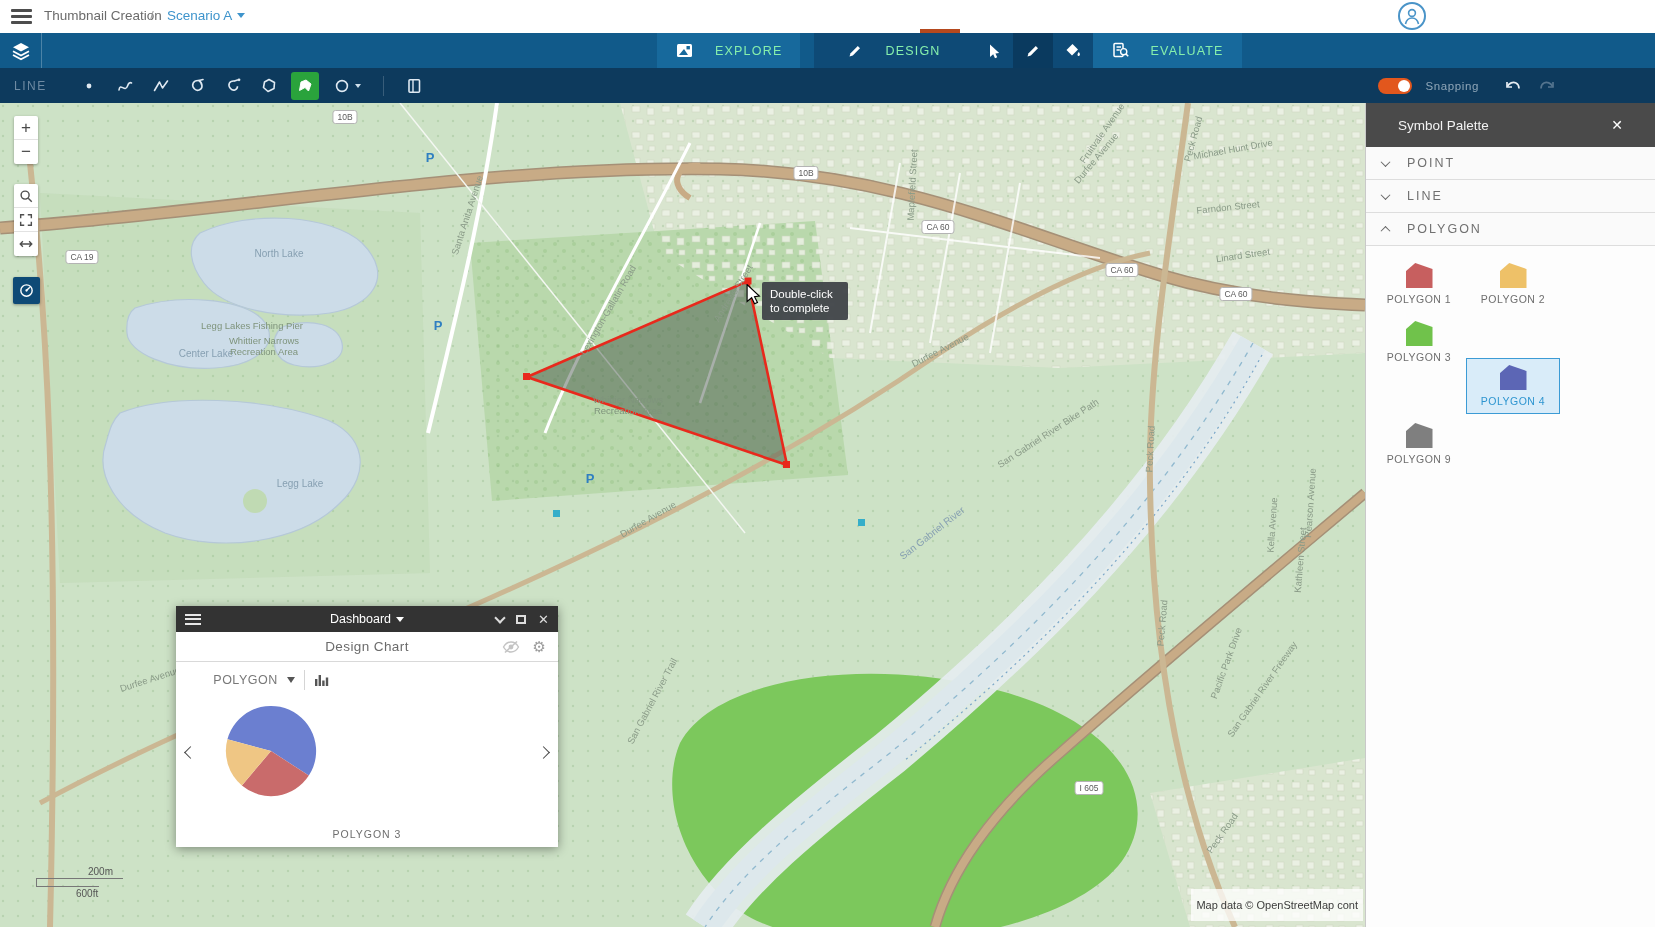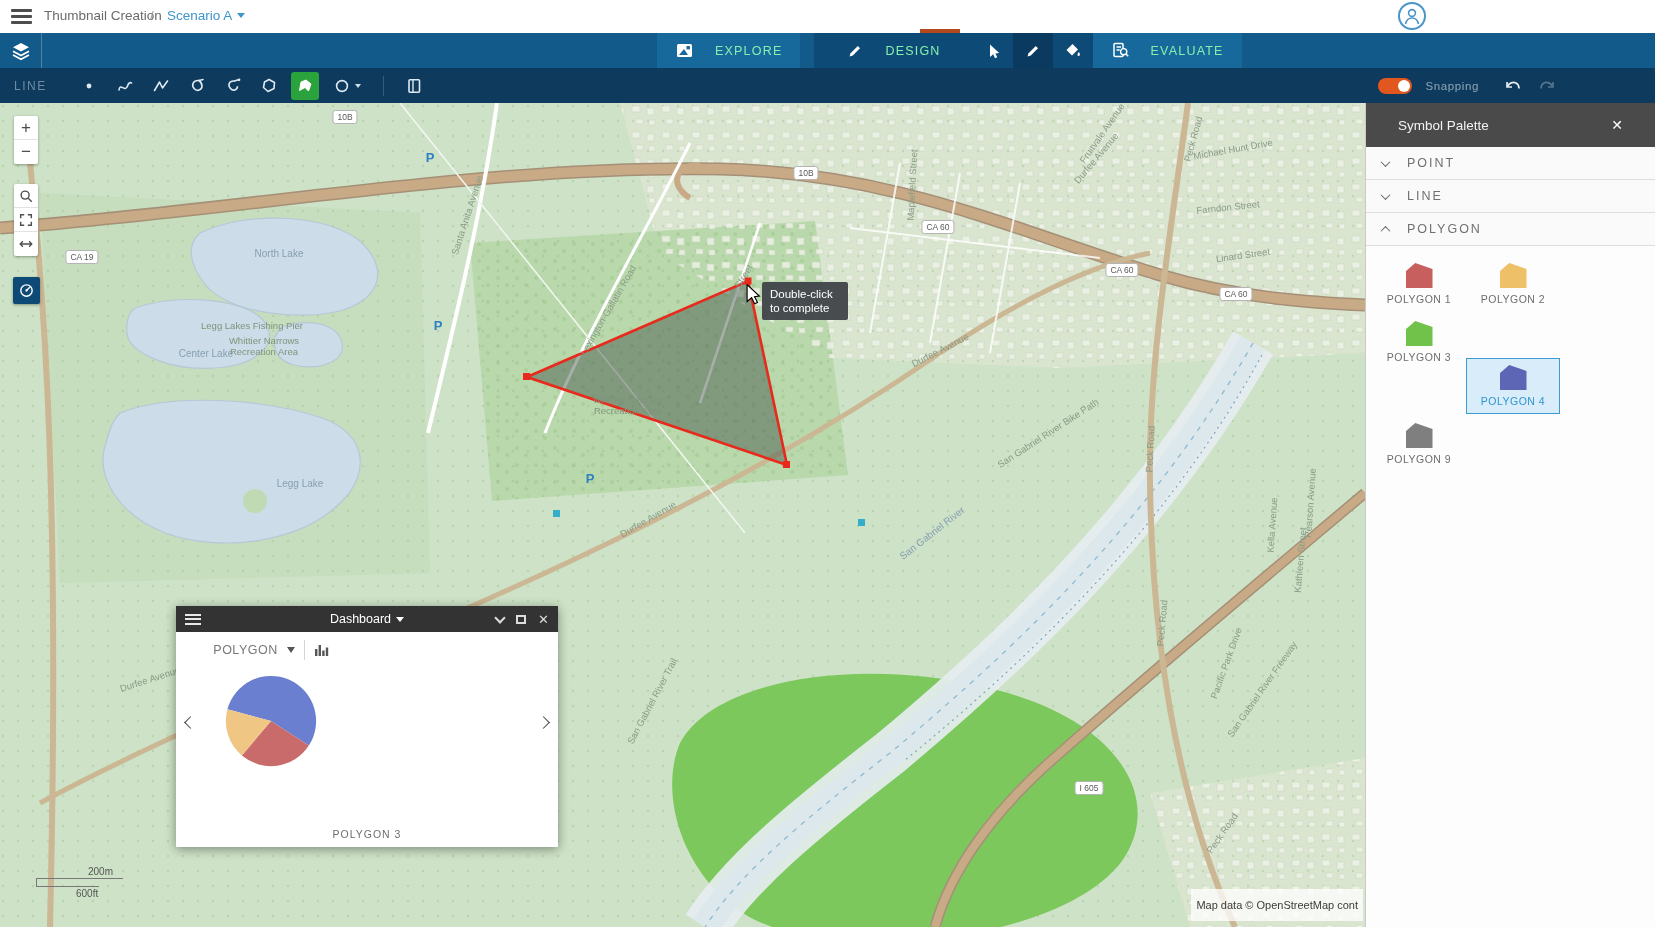--- a/index.html
+++ b/index.html
@@ -483,20 +483,31 @@
     <span class="dash-controls">
       <span class="dc">
           <span class="dc-chev"></span>
         </span>
       <span class="dc">
           <span class="dc-max"></span>
         </span>
       <span class="dc dc-close">✕</span>
     </span>
   </div>
+  <div class="dash-subbar">
+    <span class="dash-subtitle">Design Chart</span>
+    <span class="dash-sub-icons">
+      <svg width="18" height="14" viewBox="0 0 18 14" style="cursor:pointer;">
+        <path d="M1.5,7 C3.5,3.5 6,2 9,2 C12,2 14.5,3.5 16.5,7 C14.5,10.5 12,12 9,12 C6,12 3.5,10.5 1.5,7 Z" fill="none" stroke="#c4c4c4" stroke-width="1.4"></path>
+        <circle cx="9" cy="7" r="2.4" fill="#c4c4c4"></circle>
+        <path d="M3,12.5 L15,1.5" stroke="#c4c4c4" stroke-width="1.6"></path>
+      </svg>
+      <span class="gear">⚙</span>
+    </span>
+  </div>
   <div class="dash-charts">
     <div class="chart-half">
       <div class="chart-head">
         <span class="sel-label">POLYGON</span>
         <span class="sel-tri"></span>
         <span class="vsep"></span>
         <svg width="15" height="14" viewBox="0 0 15 14" style="cursor:pointer;">
           <rect x="1" y="6" width="2.4" height="7" fill="#555"></rect>
             <rect x="4.6" y="2" width="2.4" height="11" fill="#555"></rect>
           <rect x="8.2" y="7.5" width="2.4" height="5.5" fill="#555"></rect>

